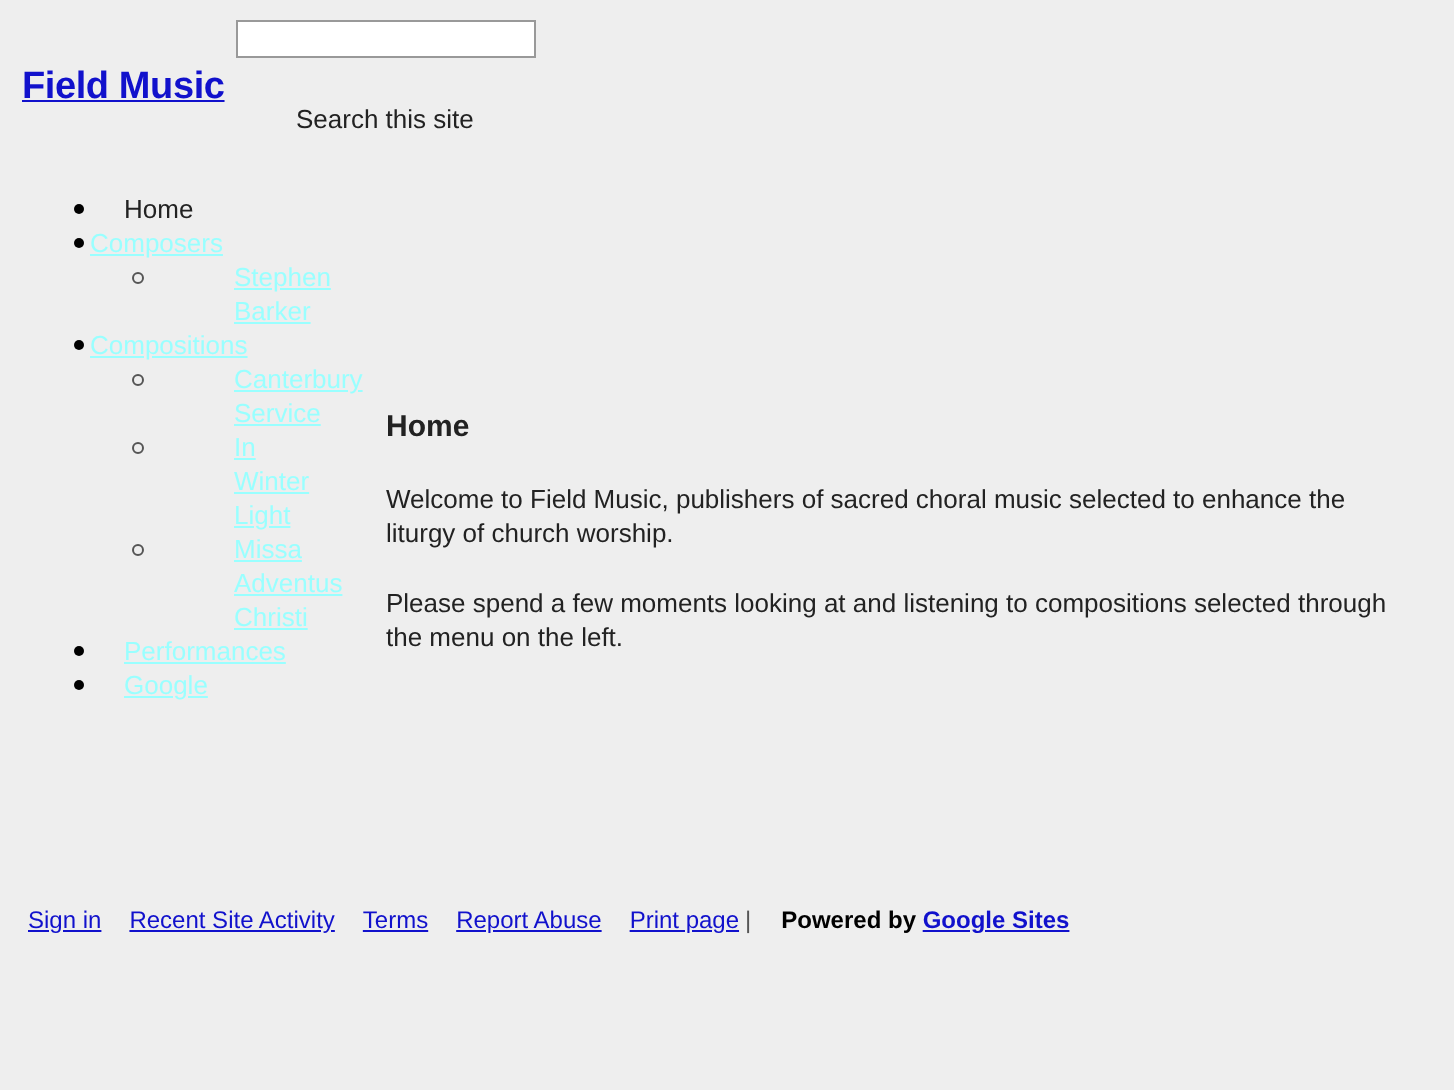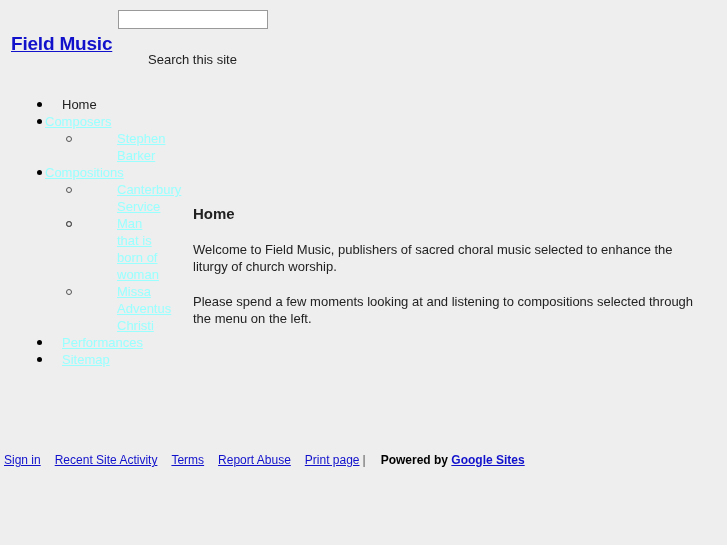--- a/index.html
+++ b/index.html
@@ -157,21 +157,21 @@
   
   #footer {
     position: absolute;
     left: 0;
     top: 452px;
     width: 624px;
     height: 20px;
     font-size: 12px;
     line-height: 17px;
     white-space: nowrap;
-    padding-left: 4px;
+    padding-left: 14px;
     box-sizing: border-box;
   }
   #footer a {
     color: #1111cc;
     text-decoration: underline;
     cursor: pointer;
   }
   #footer .fsep {
     display: inline-block;
     width: 14px;
@@ -224,42 +224,39 @@
     <li>
       <span class="disc"></span>
       <a class="nav-link shifted">Compositions</a>
       <ul class="nav-sub">
         <li>
           <span class="circ"></span>
           <a class="nav-link nav-sub-text">Canterbury Service</a>
         </li>
         <li>
           <span class="circ"></span>
-        </li>
-        <li>
-          <span class="circ"></span>
-          <a class="nav-link nav-sub-text">Man that is born of woman</a>
+          <a class="nav-link nav-sub-text">In Winter Light</a>
         </li>
         <li>
           <span class="circ"></span>
           <a class="nav-link nav-sub-text">Missa Adventus Christi</a>
         </li>
       </ul>
     </li>
 
 
 
     <li>
       <span class="disc"></span>
       <a class="nav-link">Performances</a>
     </li>
 
     <li>
       <span class="disc"></span>
-      <a class="nav-link">Sitemap</a>
+      <a class="nav-link">Google</a>
     </li>
 
   </ul>
 </div>
 
 <div id="content">
   <h1 id="content-title">Home</h1>
   <p>Welcome to Field Music, publishers of sacred choral music selected to enhance the liturgy of church worship.</p>
   <p>Please spend a few moments looking at and listening to compositions selected through the menu on the left.</p>
 </div>

